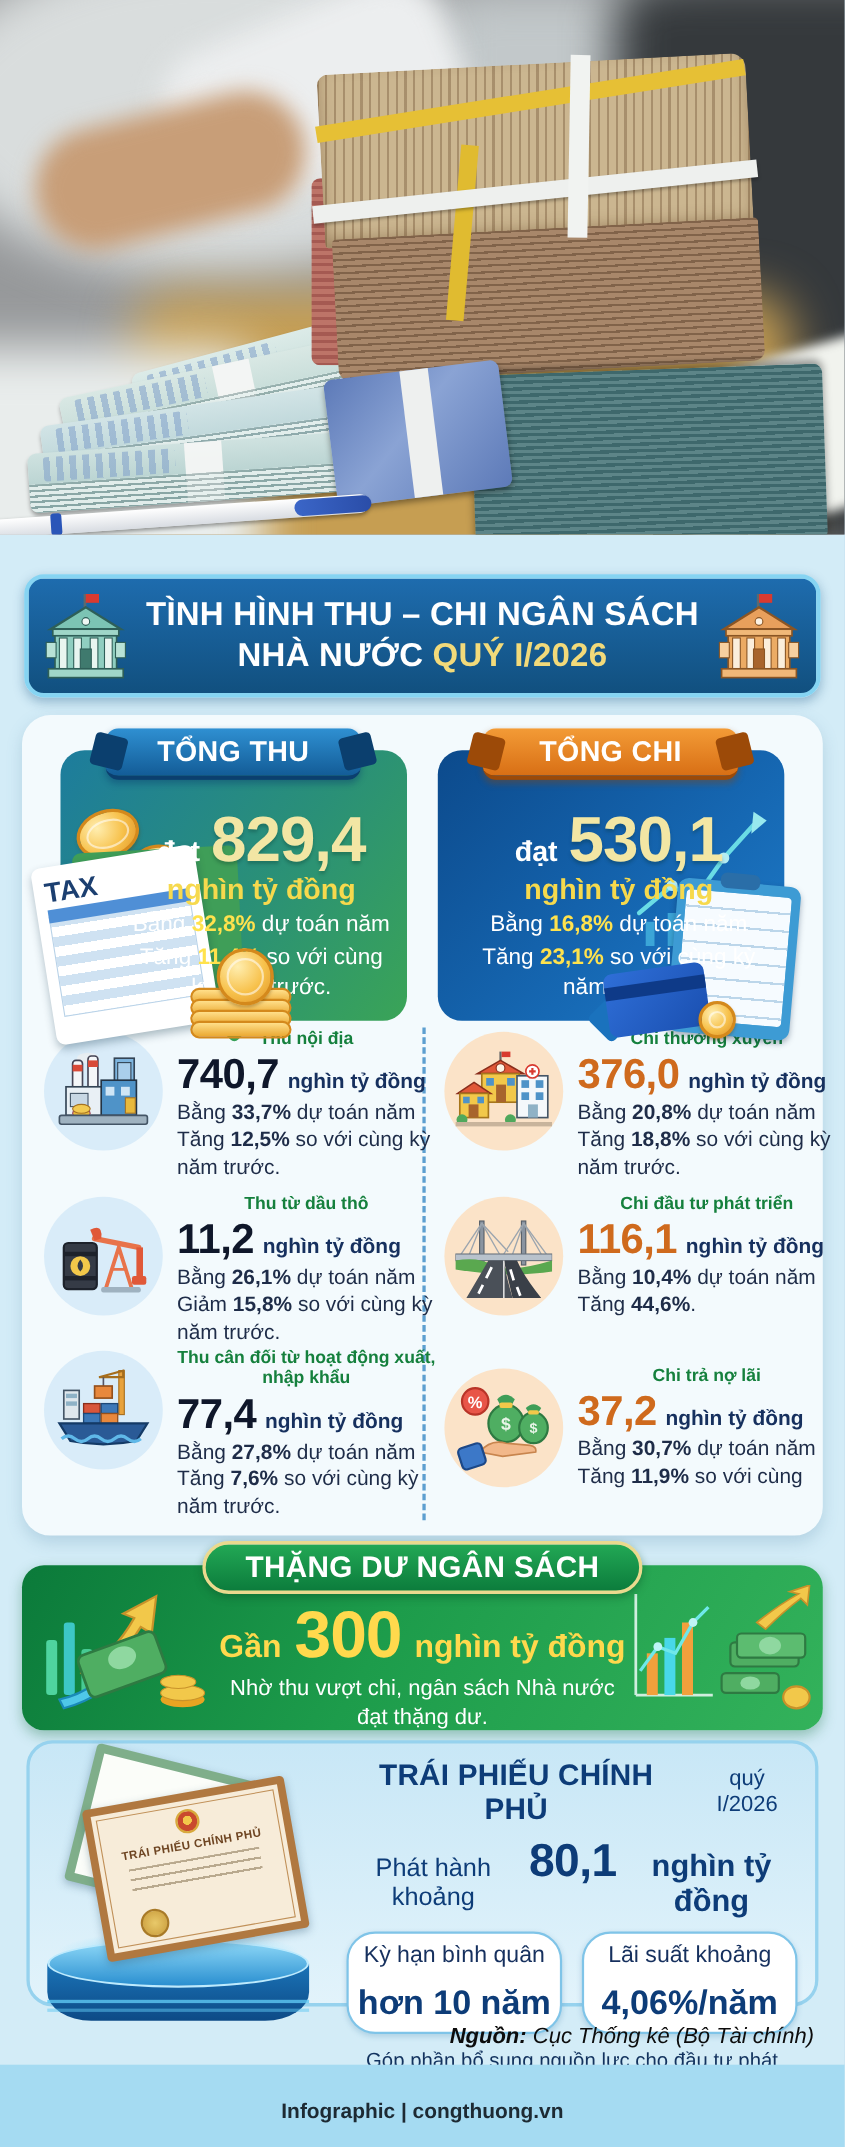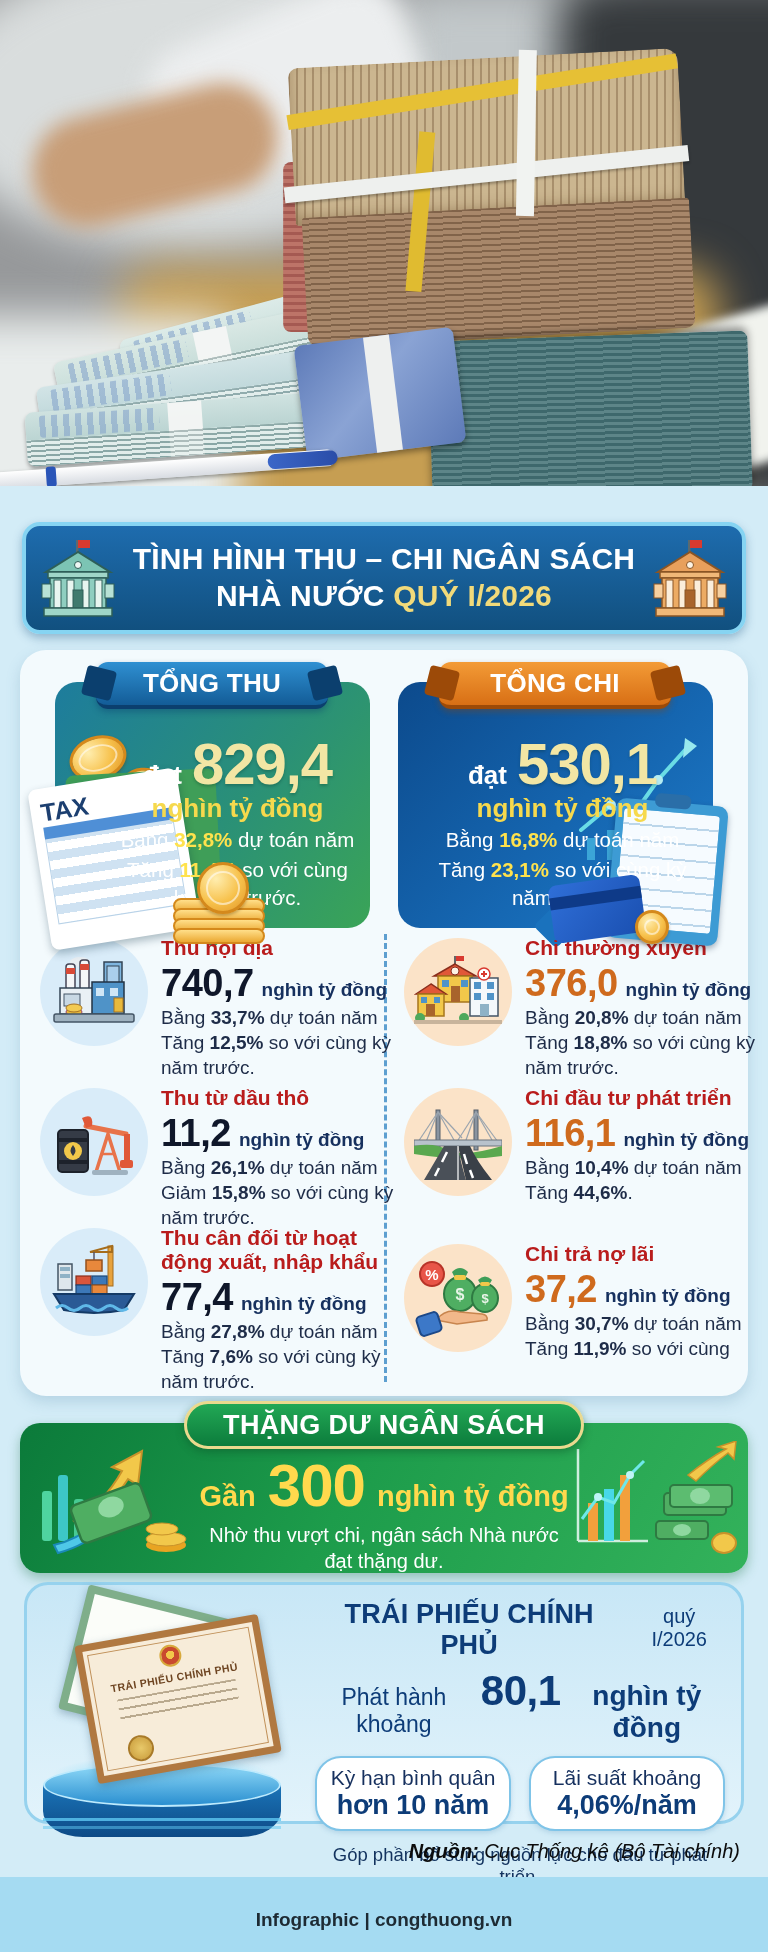--- a/index.html
+++ b/index.html
@@ -109,21 +109,21 @@
   .clipboard .clip { position:absolute; top:-8px; left:50%; transform:translateX(-50%); width:36px; height:14px; background:#2a6ea8; border-radius:6px; }
   .credit { position:absolute; right:70px; bottom:-10px; width:92px; height:58px; background:linear-gradient(135deg,#2f6fd8,#1a4fb0); border-radius:8px; transform:rotate(-8deg); z-index:3; }
   .credit::before { content:""; position:absolute; top:12px; left:0; right:0; height:12px; background:#0e3a88; }
   .chi-coin { right:44px; bottom:-16px; width:34px; height:34px; z-index:4; }
 
   
   .row { position:absolute; display:flex; gap:13px; width:356px; }
   .icon-circle { flex:0 0 108px; width:108px; height:108px; border-radius:50%; display:flex; align-items:center; justify-content:center; margin-top:4px; }
   .ic-blue { background:#d9ecf9; } .ic-peach { background:#fbe3c8; }
   .row-text { flex:1; padding-top:2px; }
-  .row-title { font-size:21px; font-weight:bold; color:#b91c1c; line-height:1.15; }
+  .row-title { font-size:16px; font-weight:bold; color:#15803d; line-height:1.15;text-align:center; }
   .row-valrow { display:flex; align-items:baseline; gap:8px; margin:2px 0 1px; }
   .row-val { font-size:38px; font-weight:bold; letter-spacing:-.5px; }
   .val-blue { color:#0f172a; } .val-orange { color:#cf6a1d; }
   .row-unit { font-size:19px; font-weight:bold; color:#16305e; }
   .row-line { font-size:19px; color:#1e2c48; line-height:1.3; }
 
   
   .surplus { position:absolute; top:1423px; left:20px; width:728px; height:150px; border-radius:20px;
              background:linear-gradient(120deg,#0b7a3a 0%, #1d9c4b 45%, #33b25b 100%);
              box-shadow:0 5px 12px rgba(20,110,60,.35); }
@@ -146,21 +146,21 @@
   .bond-title { font-size:27px; font-weight:bold; letter-spacing:.2px; }
   .bond-period { font-size:20px; }
   .bond-issuerow { display:flex; align-items:baseline; justify-content:center; gap:8px; color:#0d3c78; margin-top:6px; }
   .bond-issue-pre { font-size:23px; }
   .bond-issue-val { font-size:42px; font-weight:bold; letter-spacing:-.5px; }
   .bond-issue-unit { font-size:28px; font-weight:bold; }
   .pill-row { display:flex; gap:18px; margin-top:12px; }
   .pill { flex:1; background:#ffffff; border:2px solid #7fc4e8; border-radius:26px; padding:8px 6px; color:#16305e;
           box-shadow:0 2px 5px rgba(80,140,180,.25); }
   .pill-l1 { font-size:21px; }
-  .pill-l2 { font-size:27px; font-weight:bold; color:#0d3c78; margin-top:0;text-align:center; }
+  .pill-l2 { font-size:31px; font-weight:bold; color:#0d3c78; margin-top:13px;text-align:center; }
   .bond-note { font-size:18.5px; color:#12325e; margin-top:13px; }
   .cert-zone { position:absolute; left:14px; top:4px; width:262px; height:236px; }
   .cert { position:absolute; border-radius:4px; box-shadow:0 3px 8px rgba(40,80,110,.35); }
   .cert-back { top:14px; left:30px; width:170px; height:128px; background:#fbfdf9; border:8px solid #7fae8a; transform:rotate(14deg); }
   .cert-front { top:40px; left:44px; width:186px; height:140px; background:#f7ecd9; border:7px solid #b07840; transform:rotate(-10deg); padding:8px 6px 4px; }
   .cert-front .inner { position:absolute; inset:4px; border:1px solid #c09058; }
   .emblem { width:22px; height:22px; border-radius:50%; background:radial-gradient(circle at 50% 45%, #f2c84a 30%, #c94a2e 32%); margin:0 auto; border:2px solid #d8a93c; }
   .cert-label { text-align:center; font-size:10.5px; font-weight:bold; color:#6e4522; letter-spacing:.4px; margin-top:5px; white-space:nowrap; }
   .cert-lines { margin:6px auto 0; width:120px; height:26px;
           background:repeating-linear-gradient(180deg,#b9a98e 0 2px, transparent 2px 9px); }

